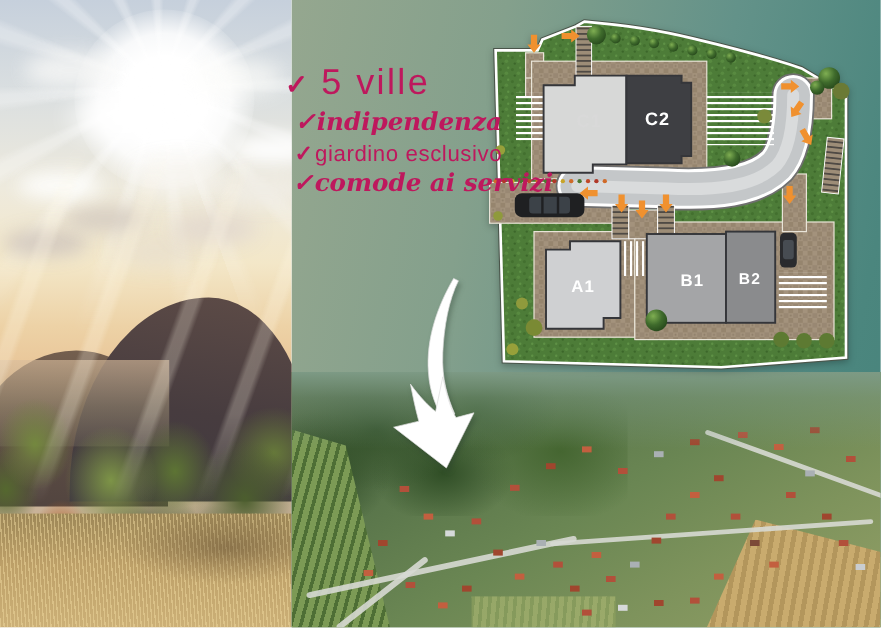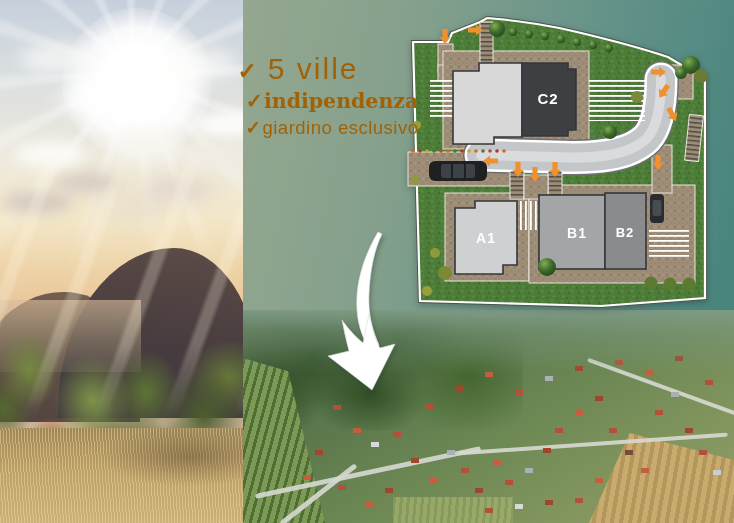--- a/index.html
+++ b/index.html
@@ -48,26 +48,26 @@
   .beams{position:absolute;left:-40px;top:120px;width:320px;height:300px;opacity:.45;
     background:repeating-linear-gradient(110deg,rgba(255,248,230,0) 0 26px,rgba(255,248,230,.55) 31px 39px,rgba(255,248,230,0) 44px 66px);
     -webkit-mask-image:linear-gradient(180deg,transparent 0,#000 20%,#000 75%,transparent 100%);
     mask-image:linear-gradient(180deg,transparent 0,#000 20%,#000 75%,transparent 100%);}
   .grass{position:absolute;left:0;top:428px;width:100%;height:95px;background:
     radial-gradient(120px 40px at 78% 30%,rgba(90,70,45,.45),rgba(90,70,45,0) 75%),
     repeating-linear-gradient(86deg,rgba(238,216,158,.5) 0 1px,rgba(0,0,0,0) 1px 3px),
     linear-gradient(180deg,#9d8757 0%,#bda068 45%,#ccb077 100%);}
 
   
-  .features{position:absolute;left:244px;top:52px;width:176px;text-align:center;color:#a16207;z-index:4;}
+  .features{position:absolute;left:244px;top:52px;width:176px;text-align:center;color:#be185d;z-index:4;}
   .f-title{font-size:30px;font-weight:400;letter-spacing:2px;transform:translateX(-34px);
     margin-bottom:3px;white-space:nowrap;}
   .f-title .chk{font-size:23px;margin-right:9px;font-weight:700;}
   .f-line{white-space:nowrap;line-height:25.5px;}
-  .f-serif{font-family:"DejaVu Serif","Liberation Serif",serif;font-weight:700;font-size:20.5px;}
+  .f-serif{font-family:"DejaVu Serif","Liberation Serif",serif;font-style:italic;font-weight:700;font-size:20.5px;}
   .f-sans{font-size:18.5px;letter-spacing:.5px;}
   .f-line .chk{font-weight:700;margin-right:1px;}
 
   
   .plan{position:absolute;left:405px;top:5px;width:305px;height:307px;z-index:3;
     filter:drop-shadow(0 2px 3px rgba(0,0,0,.25));}
   .plan text{font-family:"Liberation Sans",sans-serif;font-weight:700;letter-spacing:1px;}
 
   
   .big-arrow{position:absolute;left:322px;top:228px;width:90px;height:170px;z-index:5;
@@ -136,20 +136,21 @@
     <div class="aroad" style="left:28px;top:182px;width:95px;height:5px;transform:rotate(-38deg);"></div>
     <div class="aroad" style="left:340px;top:75px;width:160px;height:4px;transform:rotate(20deg);"></div>
     <div class="houses"></div>
     <div class="aerial-fade"></div>
   </div>
 
   <div class="features">
     <div class="f-title"><span class="chk">✓</span><span>5 ville</span></div>
     <div class="f-line f-serif"><span class="chk">✓</span><span>indipendenza</span></div>
     <div class="f-line f-sans"><span class="chk">✓</span><span>giardino esclusivo</span></div>
+    <div class="f-line f-serif"><span class="chk">✓</span><span>comode ai servizi</span></div>
   </div>
 
   <svg class="plan" viewBox="0 0 305 307">
     <defs>
       <radialGradient id="tg" cx="35%" cy="30%" r="75%">
         <stop offset="0" stop-color="#7fae52"></stop>
           <stop offset="55%" stop-color="#3f6b2c"></stop>
           <stop offset="100%" stop-color="#27491c"></stop>
       </radialGradient>
       <pattern id="grass" width="10" height="10" patternUnits="userSpaceOnUse">

